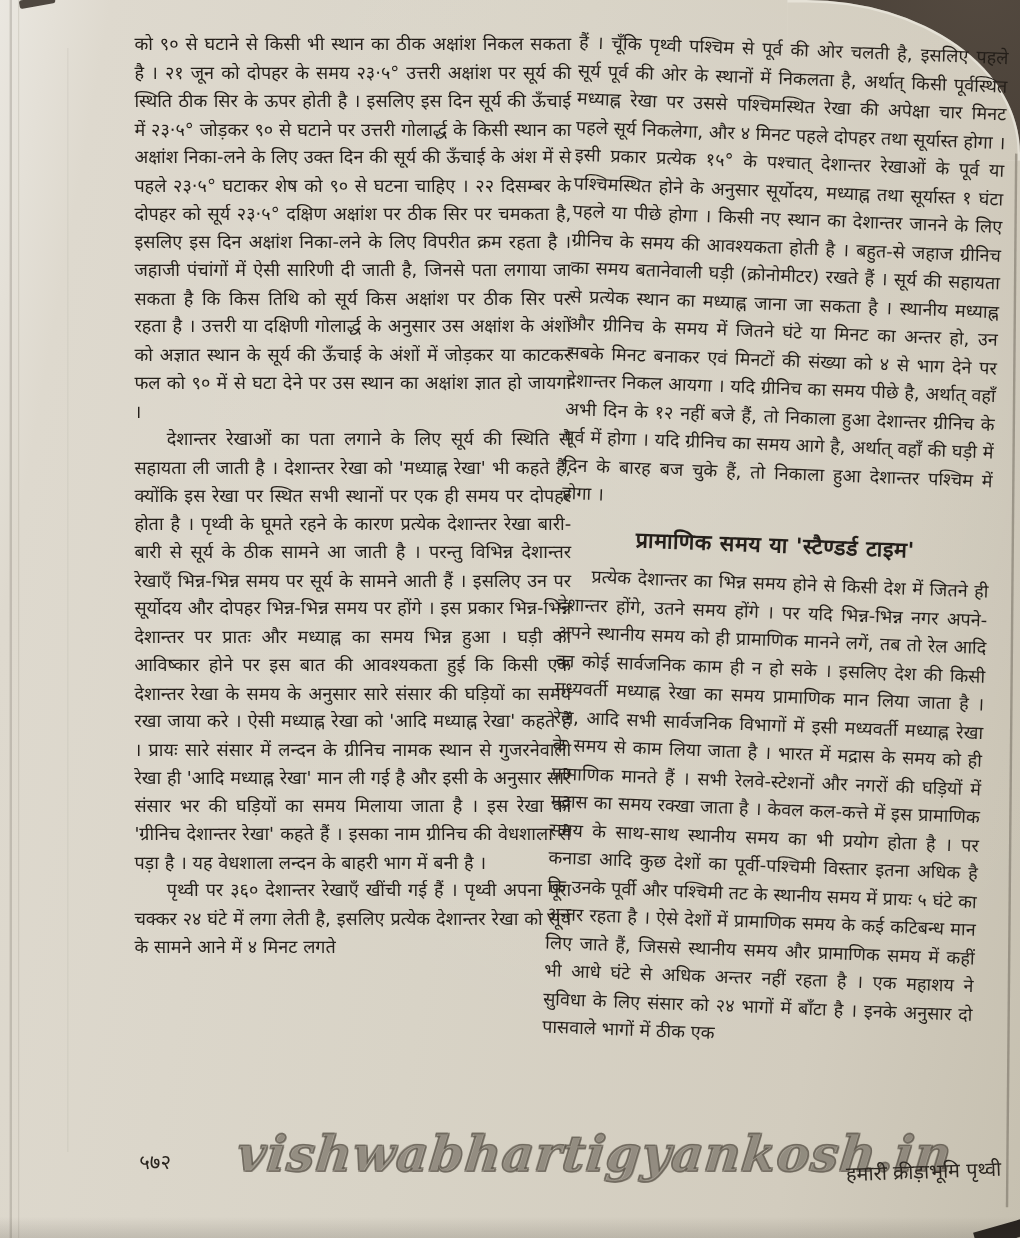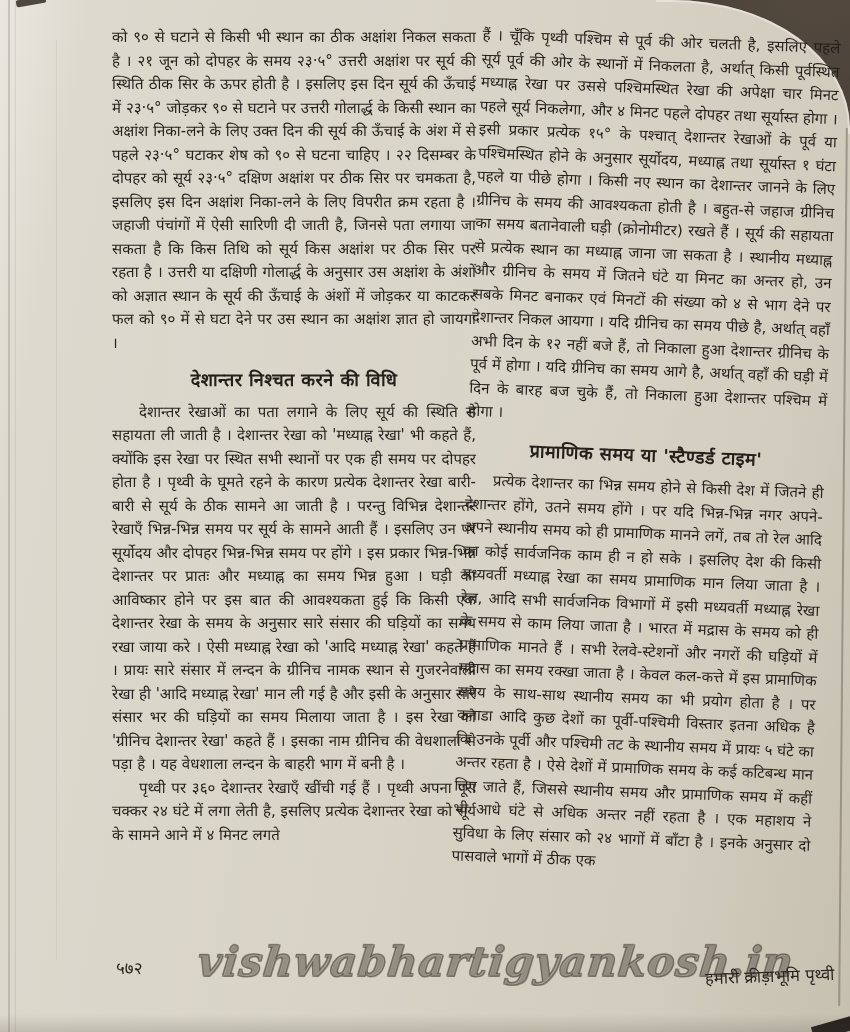--- a/index.html
+++ b/index.html
@@ -53,21 +53,20 @@
   <div class="crease-a"></div>
   <div class="crease-b"></div>
   <div class="crease-c"></div>
   <div class="mark-tl"></div>
   <div class="edge-line-right"></div>
   <div class="mark-br"></div>
   <div class="shadow-bottom"></div>
 
   <div class="col col-left">
     <p class="para">को ९० से घटाने से किसी भी स्थान का ठीक अक्षांश निकल सकता है । २१ जून को दोपहर के समय २३·५° उत्तरी अक्षांश पर सूर्य की स्थिति ठीक सिर के ऊपर होती है । इसलिए इस दिन सूर्य की ऊँचाई में २३·५° जोड़कर ९० से घटाने पर उत्तरी गोलार्द्ध के किसी स्थान का अक्षांश निका-लने के लिए उक्त दिन की सूर्य की ऊँचाई के अंश में से पहले २३·५° घटाकर शेष को ९० से घटना चाहिए । २२ दिसम्बर के दोपहर को सूर्य २३·५° दक्षिण अक्षांश पर ठीक सिर पर चमकता है, इसलिए इस दिन अक्षांश निका-लने के लिए विपरीत क्रम रहता है । जहाजी पंचांगों में ऐसी सारिणी दी जाती है, जिनसे पता लगाया जा सकता है कि किस तिथि को सूर्य किस अक्षांश पर ठीक सिर पर रहता है । उत्तरी या दक्षिणी गोलार्द्ध के अनुसार उस अक्षांश के अंशों को अज्ञात स्थान के सूर्य की ऊँचाई के अंशों में जोड़कर या काटकर फल को ९० में से घटा देने पर उस स्थान का अक्षांश ज्ञात हो जायगा ।</p>
-    <h2 class="heading">देशान्तर निश्चत करने की विधि</h2>
     <p class="para indent">देशान्तर रेखाओं का पता लगाने के लिए सूर्य की स्थिति से सहायता ली जाती है । देशान्तर रेखा को 'मध्याह्न रेखा' भी कहते हैं, क्योंकि इस रेखा पर स्थित सभी स्थानों पर एक ही समय पर दोपहर होता है । पृथ्वी के घूमते रहने के कारण प्रत्येक देशान्तर रेखा बारी-बारी से सूर्य के ठीक सामने आ जाती है । परन्तु विभिन्न देशान्तर रेखाएँ भिन्न-भिन्न समय पर सूर्य के सामने आती हैं । इसलिए उन पर सूर्योदय और दोपहर भिन्न-भिन्न समय पर होंगे । इस प्रकार भिन्न-भिन्न देशान्तर पर प्रातः और मध्याह्न का समय भिन्न हुआ । घड़ी का आविष्कार होने पर इस बात की आवश्यकता हुई कि किसी एक देशान्तर रेखा के समय के अनुसार सारे संसार की घड़ियों का समय रखा जाया करे । ऐसी मध्याह्न रेखा को 'आदि मध्याह्न रेखा' कहते हैं । प्रायः सारे संसार में लन्दन के ग्रीनिच नामक स्थान से गुजरनेवाली रेखा ही 'आदि मध्याह्न रेखा' मान ली गई है और इसी के अनुसार सारे संसार भर की घड़ियों का समय मिलाया जाता है । इस रेखा को 'ग्रीनिच देशान्तर रेखा' कहते हैं । इसका नाम ग्रीनिच की वेधशाला से पड़ा है । यह वेधशाला लन्दन के बाहरी भाग में बनी है ।</p>
     <p class="para indent">पृथ्वी पर ३६० देशान्तर रेखाएँ खींची गई हैं । पृथ्वी अपना पूरा चक्कर २४ घंटे में लगा लेती है, इसलिए प्रत्येक देशान्तर रेखा को सूर्य के सामने आने में ४ मिनट लगते</p>
   </div>
 
   <div class="col col-right">
     <p class="para">हैं । चूँकि पृथ्वी पश्चिम से पूर्व की ओर चलती है, इसलिए पहले सूर्य पूर्व की ओर के स्थानों में निकलता है, अर्थात् किसी पूर्वस्थित मध्याह्न रेखा पर उससे पश्चिमस्थित रेखा की अपेक्षा चार मिनट पहले सूर्य निकलेगा, और ४ मिनट पहले दोपहर तथा सूर्यास्त होगा । इसी प्रकार प्रत्येक १५° के पश्चात् देशान्तर रेखाओं के पूर्व या पश्चिमस्थित होने के अनुसार सूर्योदय, मध्याह्न तथा सूर्यास्त १ घंटा पहले या पीछे होगा । किसी नए स्थान का देशान्तर जानने के लिए ग्रीनिच के समय की आवश्यकता होती है । बहुत-से जहाज ग्रीनिच का समय बतानेवाली घड़ी (क्रोनोमीटर) रखते हैं । सूर्य की सहायता से प्रत्येक स्थान का मध्याह्न जाना जा सकता है । स्थानीय मध्याह्न और ग्रीनिच के समय में जितने घंटे या मिनट का अन्तर हो, उन सबके मिनट बनाकर एवं मिनटों की संख्या को ४ से भाग देने पर देशान्तर निकल आयगा । यदि ग्रीनिच का समय पीछे है, अर्थात् वहाँ अभी दिन के १२ नहीं बजे हैं, तो निकाला हुआ देशान्तर ग्रीनिच के पूर्व में होगा । यदि ग्रीनिच का समय आगे है, अर्थात् वहाँ की घड़ी में दिन के बारह बज चुके हैं, तो निकाला हुआ देशान्तर पश्चिम में होगा ।</p>
     <h2 class="heading">प्रामाणिक समय या 'स्टैण्डर्ड टाइम'</h2>
     <p class="para indent">प्रत्येक देशान्तर का भिन्न समय होने से किसी देश में जितने ही देशान्तर होंगे, उतने समय होंगे । पर यदि भिन्न-भिन्न नगर अपने-अपने स्थानीय समय को ही प्रामाणिक मानने लगें, तब तो रेल आदि का कोई सार्वजनिक काम ही न हो सके । इसलिए देश की किसी मध्यवर्ती मध्याह्न रेखा का समय प्रामाणिक मान लिया जाता है । रेल, आदि सभी सार्वजनिक विभागों में इसी मध्यवर्ती मध्याह्न रेखा के समय से काम लिया जाता है । भारत में मद्रास के समय को ही प्रामाणिक मानते हैं । सभी रेलवे-स्टेशनों और नगरों की घड़ियों में मद्रास का समय रक्खा जाता है । केवल कल-कत्ते में इस प्रामाणिक समय के साथ-साथ स्थानीय समय का भी प्रयोग होता है । पर कनाडा आदि कुछ देशों का पूर्वी-पश्चिमी विस्तार इतना अधिक है कि उनके पूर्वी और पश्चिमी तट के स्थानीय समय में प्रायः ५ घंटे का अन्तर रहता है । ऐसे देशों में प्रामाणिक समय के कई कटिबन्ध मान लिए जाते हैं, जिससे स्थानीय समय और प्रामाणिक समय में कहीं भी आधे घंटे से अधिक अन्तर नहीं रहता है । एक महाशय ने सुविधा के लिए संसार को २४ भागों में बाँटा है । इनके अनुसार दो पासवाले भागों में ठीक एक</p>
   </div>
 

